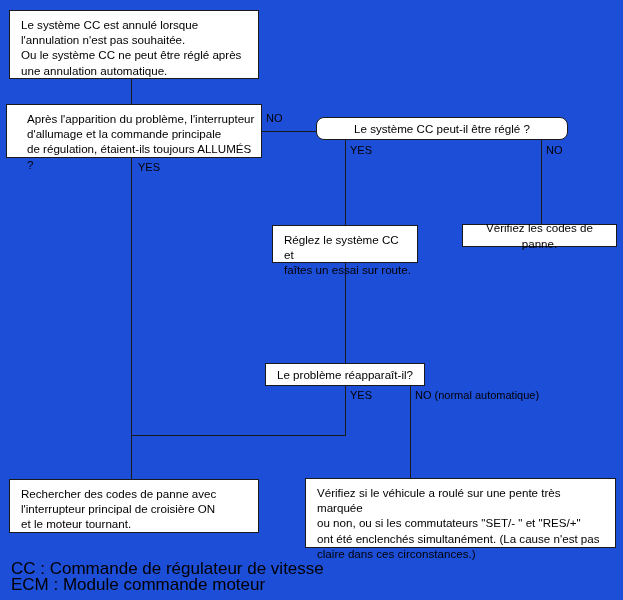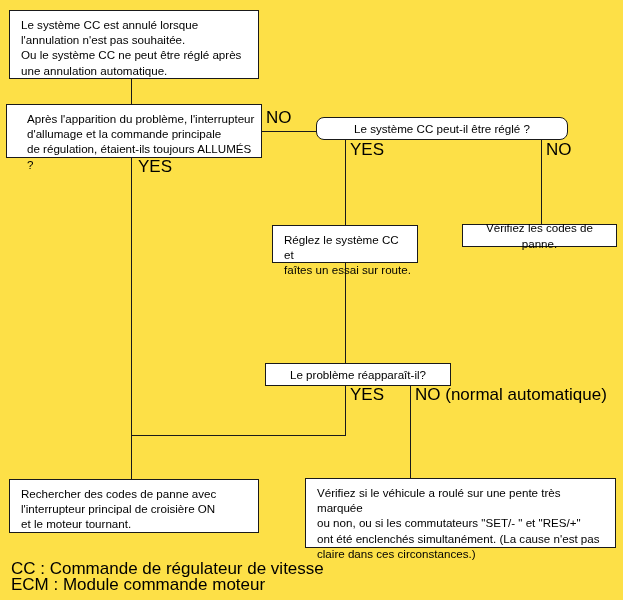--- a/index.html
+++ b/index.html
@@ -9,21 +9,21 @@
     background: #ffffff;
   }
   body {
     font-family: "Liberation Sans", sans-serif;
     color: #000000;
   }
   #canvas {
     position: relative;
     width: 623px;
     height: 600px;
-    background: #fde047;
+    background: #1d4ed8;
     overflow: hidden;
     text-decoration: underline;
   }
   .node {
     position: absolute;
     box-sizing: border-box;
     border: 1.4px solid #1a1a1a;
     background: #ffffff;
     font-size: 11.6px;
     line-height: 15.2px;
@@ -51,21 +51,21 @@
     z-index: 1;
   }
   .edge-h {
     position: absolute;
     height: 0;
     border-top: 1.4px solid #1a1a1a;
     z-index: 1;
   }
   .edge-label {
     position: absolute;
-    font-size: 17px;
+    font-size: 11px;
     line-height: 14px;
     color: #000000;
     white-space: nowrap;
     z-index: 4;
     background: transparent;
   }
   .legend {
     position: absolute;
     font-size: 17px;
     line-height: 15.5px;
@@ -114,21 +114,21 @@
     <span class="txt">Vérifiez les codes de panne.</span>
   </div>
 
   <div class="node pad-l" style="left:272px; top:225px; width:146px; height:38px;">
     <span class="txt">Réglez le système CC et
 faîtes un essai sur route.</span>
   </div>
 
   <div class="edge-v" style="left:345px; top:263px; height:100px;"></div>
 
-  <div class="node center" style="left:265px; top:363px; width:186px; height:23px;">
+  <div class="node center" style="left:265px; top:363px; width:160px; height:23px;">
     <span class="txt">Le problème réapparaît-il?</span>
   </div>
 
   <div class="edge-v" style="left:345px; top:386px; height:49px;"></div>
   <div class="edge-h" style="left:131px; top:435px; width:215px;"></div>
   <div class="edge-label" style="left:350px; top:388px;">YES</div>
 
   <div class="edge-v" style="left:410px; top:386px; height:92px;"></div>
   <div class="edge-label" style="left:415px; top:388px;">NO (normal automatique)</div>
 

